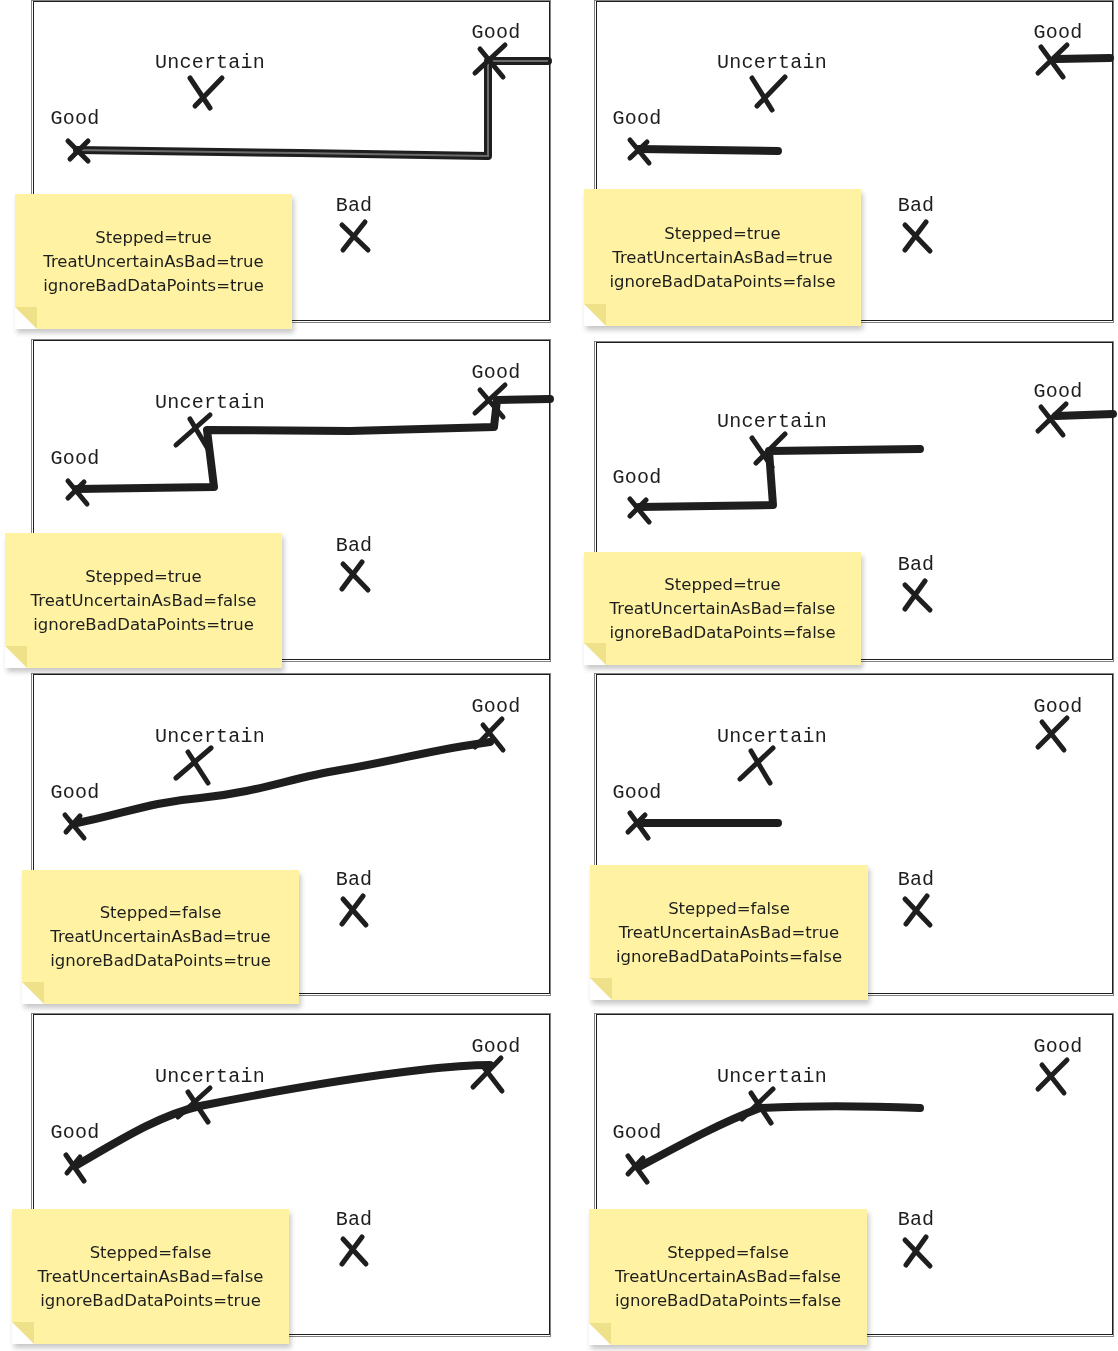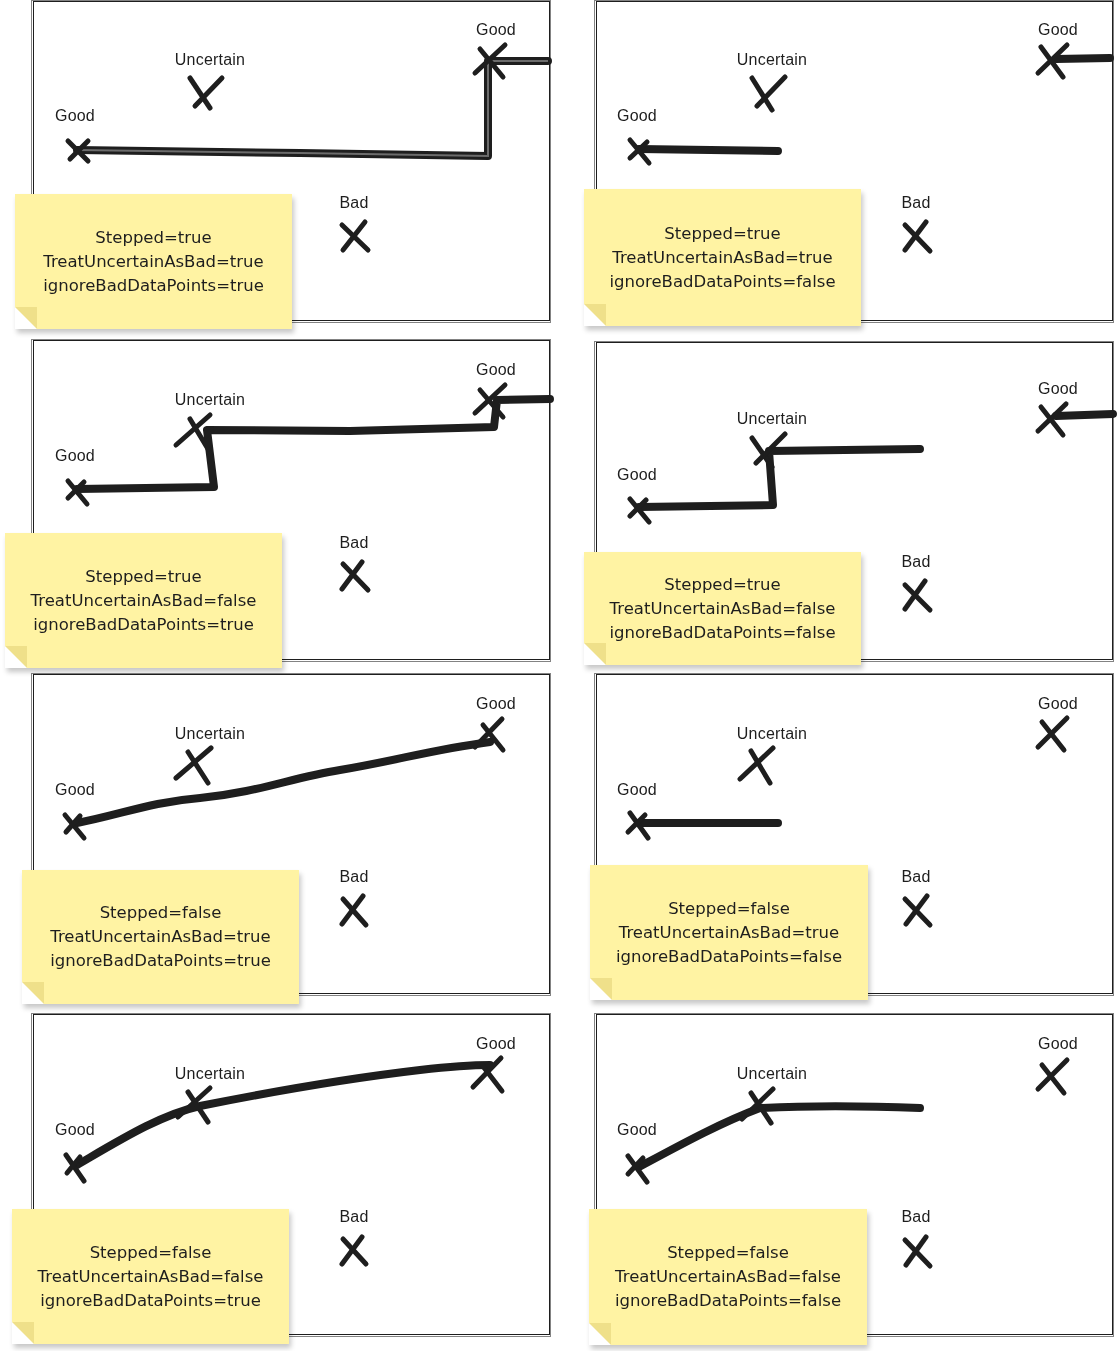--- a/index.html
+++ b/index.html
@@ -3,22 +3,22 @@
 <meta charset="utf-8">
 <style>
   html, body { margin:0; padding:0; background:#ffffff; }
   body { width:1118px; height:1351px; position:relative; overflow:hidden;
          font-family:"DejaVu Sans", sans-serif; color:#1e1e1e; }
   .panel { position:absolute; }
   .frame { position:absolute; border:1.5px solid #1e1e1e; background:#fff; box-sizing:border-box; }
   .frame::after { content:""; position:absolute; left:-3px; top:-2px; right:-2px; bottom:-3px;
                   border:1px solid rgba(30,30,30,0.55); pointer-events:none; }
   svg.plot { position:absolute; left:0; top:0; overflow:visible; }
-  .lbl { position:absolute; font-size:16px; letter-spacing:0.2px; white-space:nowrap;
-         transform:translateX(-50%); font-family:Liberation Sans, sans-serif; font-weight:300; }
+  .lbl { position:absolute; font-size:20px; letter-spacing:0.2px; white-space:nowrap;
+         transform:translateX(-50%); font-family:Liberation Mono, monospace; font-weight:300; }
   .note { position:absolute; background:#fff3a3; box-shadow:2px 4px 5px rgba(0,0,0,0.22);
           display:flex; flex-direction:column; align-items:center; justify-content:center;
           font-size:16.5px; line-height:24px; text-align:center; box-sizing:border-box; }
   .note::before { content:""; position:absolute; left:0; bottom:0; width:22px; height:22px;
           background:linear-gradient(45deg, #ffffff 48%, #efe08a 52%); }
   .note span { display:block; white-space:nowrap; }
 </style>
 </head>
 <body>
 

